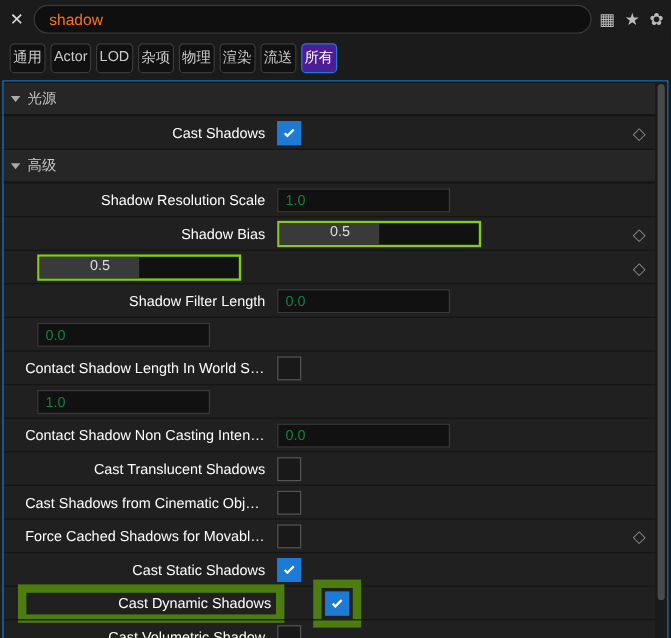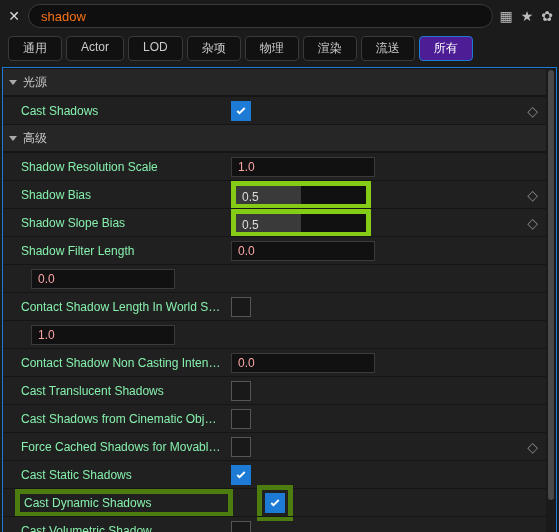--- a/index.html
+++ b/index.html
@@ -4,39 +4,39 @@
 <style>
   html,body{margin:0;padding:0;background:#1b1b1b;color:#c8c8c8;font-family:"Segoe UI",Arial,sans-serif;font-size:12px;}
   .app{width:559px;height:532px;background:#1b1b1b;position:relative;overflow:hidden;}
   .topbar{display:flex;align-items:center;padding:4px 6px;background:#1b1b1b;gap:6px;}
   .close-btn{cursor:pointer;color:#ddd;font-size:14px;width:16px;text-align:center;}
   .search{flex:1;display:flex;align-items:center;background:#0f0f0f;border:1px solid #3a3a3a;border-radius:14px;height:22px;padding:0 10px;}
   .search input{flex:1;background:transparent;border:none;outline:none;color:#f97316;font-size:13px;}
   .top-icons{display:flex;gap:8px;align-items:center;color:#bbb;}
   .top-icons span{cursor:pointer;font-size:14px;}
   .tabs{display:flex;gap:4px;padding:4px 8px 6px 8px;background:#1b1b1b;}
-  .tab{padding:3px 14px;background:#111;border:1px solid #3a3a3a;border-radius:4px;color:#ccc;cursor:pointer;font-size:12px;}
+  .tab{padding:3px 2px;background:#111;border:1px solid #3a3a3a;border-radius:4px;color:#ccc;cursor:pointer;font-size:12px;}
   .tab.active{background:#4c1d95;border-color:#1d7bd6;color:#fff;}
   .panel{border:1px solid #1d7bd6;margin:0 2px;height:466px;display:flex;background:#202020;}
   .rows{flex:1;overflow:hidden;}
   .section{display:flex;align-items:center;height:26px;padding:0 6px;background:#262626;border-top:1px solid #151515;border-bottom:1px solid #151515;cursor:pointer;}
   .section .tri{display:inline-block;width:0;height:0;border-left:4px solid transparent;border-right:4px solid transparent;border-top:5px solid #aaa;margin-right:6px;}
   .row{display:flex;align-items:center;height:27px;padding:0 6px 0 18px;border-top:1px solid #151515;position:relative;}
-  .row .label{width:200px;white-space:nowrap;overflow:hidden;text-overflow:ellipsis;color:#86efac;}
+  .row .label{width:200px;white-space:nowrap;overflow:hidden;text-overflow:ellipsis;color:#ffffff;text-align:right;}
   .row .ctrl{margin-left:10px;width:260px;display:flex;align-items:center;}
   .row .reset{position:absolute;right:8px;top:50%;transform:translateY(-50%);color:#888;font-size:14px;cursor:pointer;}
   .chk{width:18px;height:18px;border:1px solid #555;background:#191919;display:flex;align-items:center;justify-content:center;cursor:pointer;}
   .chk.on{background:#1d7bd6;border-color:#1d7bd6;color:#fff;}
   .chk.on svg{display:block;}
   .chk svg{display:none;width:12px;height:12px;}
-  .numbox{width:130px;height:18px;background:#111;border:1px solid #3a3a3a;display:flex;align-items:center;padding:0 6px;color:#fca5a5;}
-  .slider{width:130px;height:18px;background:#111;border:5px solid #84cc16;position:relative;display:flex;align-items:flex-end;}
+  .numbox{width:130px;height:18px;background:#111;border:1px solid #3a3a3a;display:flex;align-items:center;padding:0 6px;color:#15803d;}
+  .slider{width:130px;height:18px;background:#111;border:2px solid #84cc16;position:relative;display:flex;align-items:flex-start;padding-left:36px;}
   .slider .fill{position:absolute;left:0;top:0;bottom:0;background:#3a3a3a;}
   .slider .val{position:relative;padding-left:6px;color:#ddd;}
-  .hl{border:5px solid #4d7c0f;box-sizing:border-box;}
+  .hl{border:7px solid #4d7c0f;box-sizing:border-box;}
   .hl-label{padding:2px 4px;margin-left:-6px;}
   .hl-chk{padding:3px;}
   .scrollbar{width:10px;background:#1a1a1a;display:flex;justify-content:center;}
   .thumb{width:6px;background:#4a4a4a;border-radius:3px;margin-top:2px;height:430px;}
 </style>
 </head>
 <body>
 
 <div class="app">
 
@@ -100,21 +100,20 @@
         <div class="ctrl">
             <div class="slider">
               <div class="fill" style="width:50%"></div>
               <div class="val">0.5</div>
             </div>
           </div>
         <div class="reset">◇</div>
       </div>
 
       <div class="row">
-        <div class="label">Shadow Slope Bias</div>
         <div class="ctrl">
             <div class="slider">
               <div class="fill" style="width:50%"></div>
               <div class="val">0.5</div>
             </div>
           </div>
         <div class="reset">◇</div>
       </div>
 
       <div class="row">

